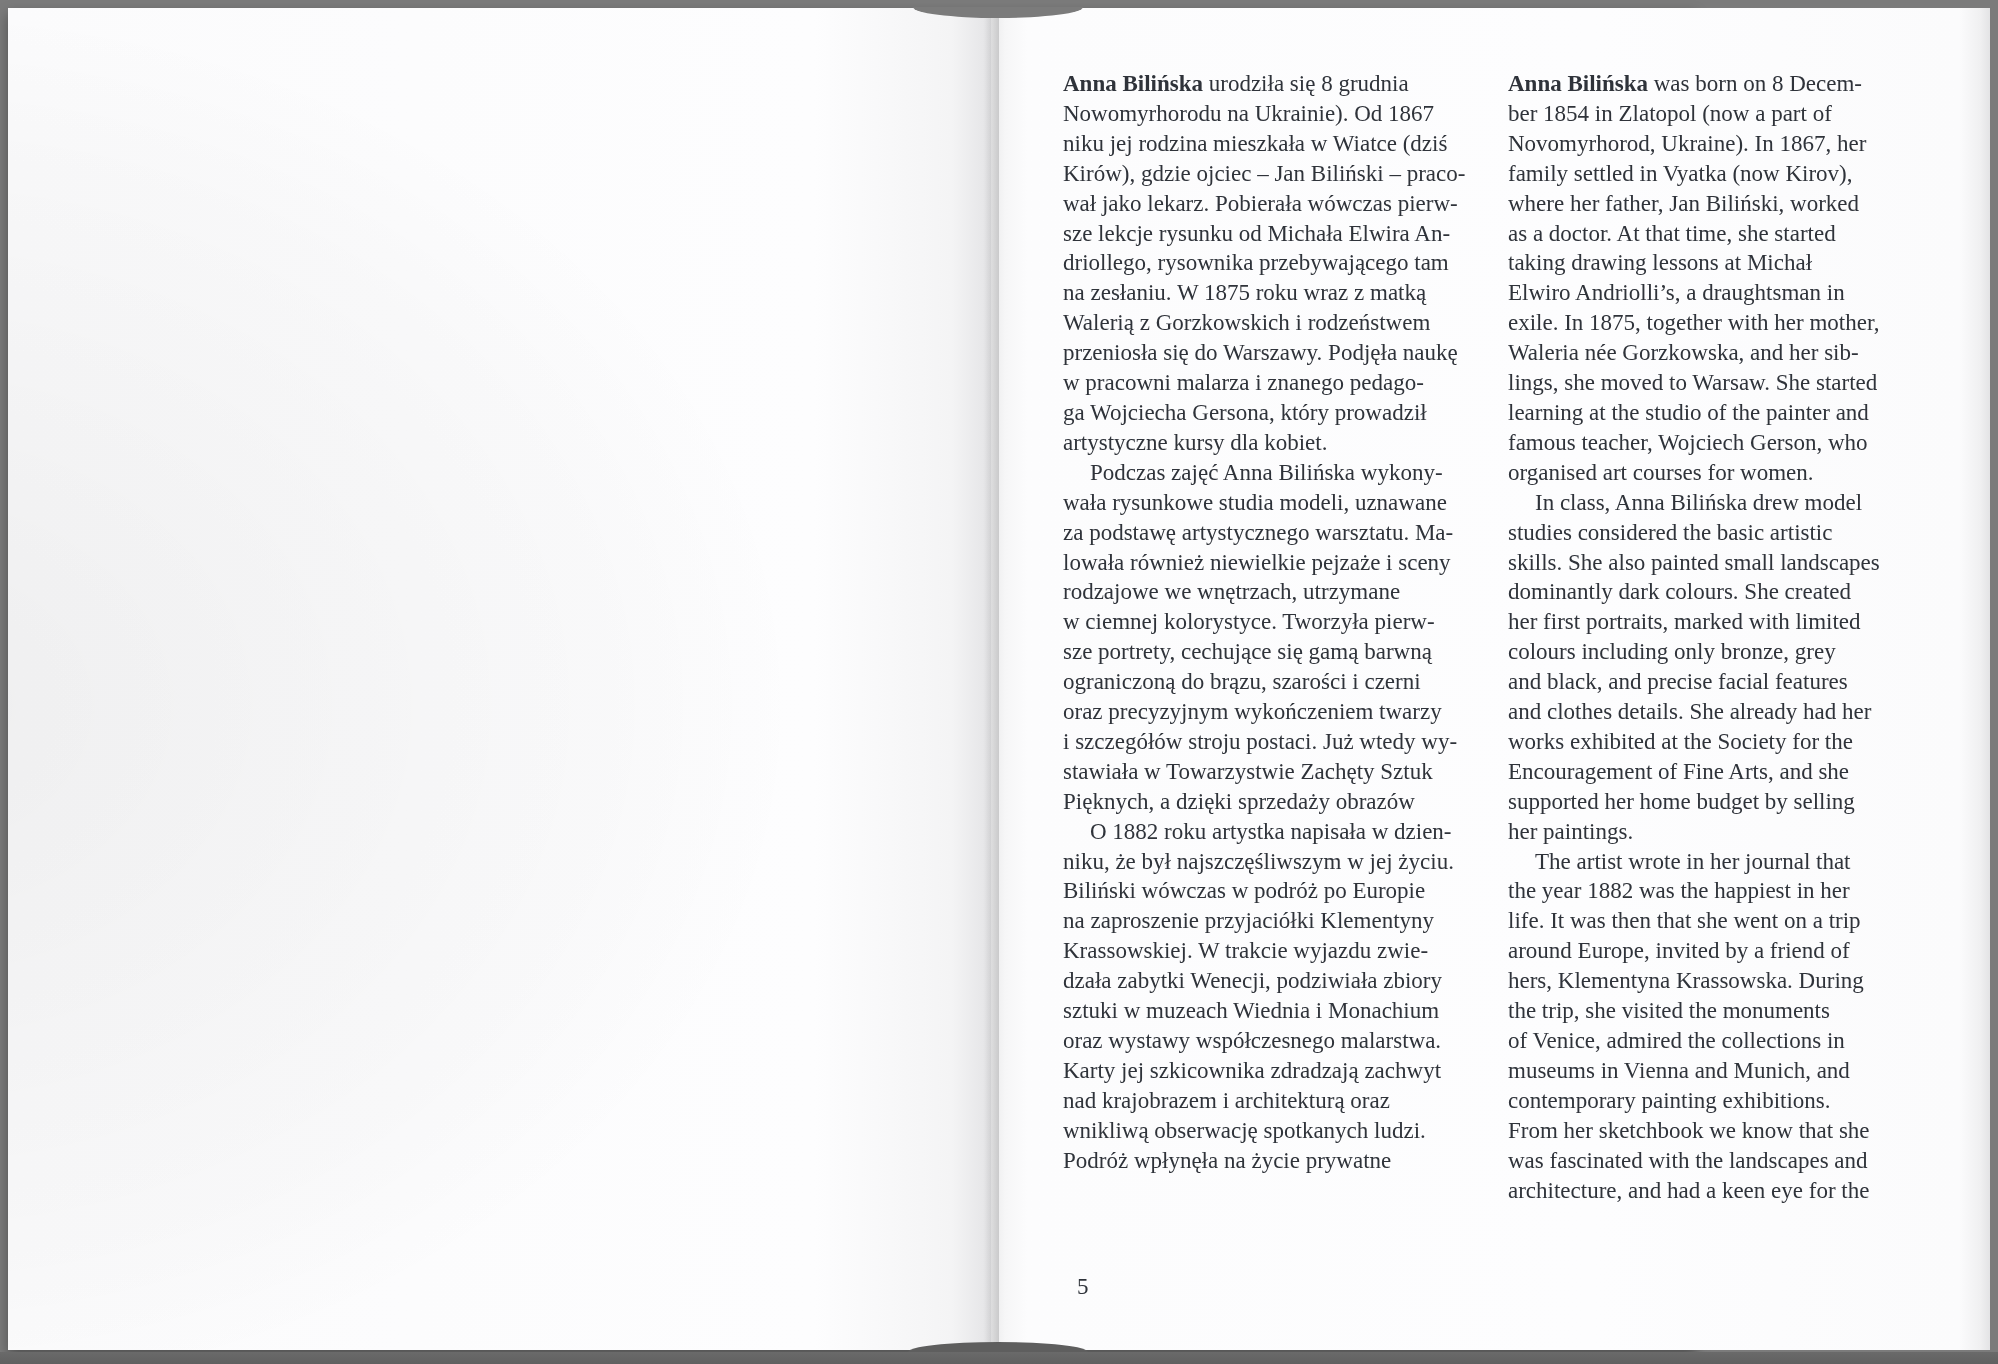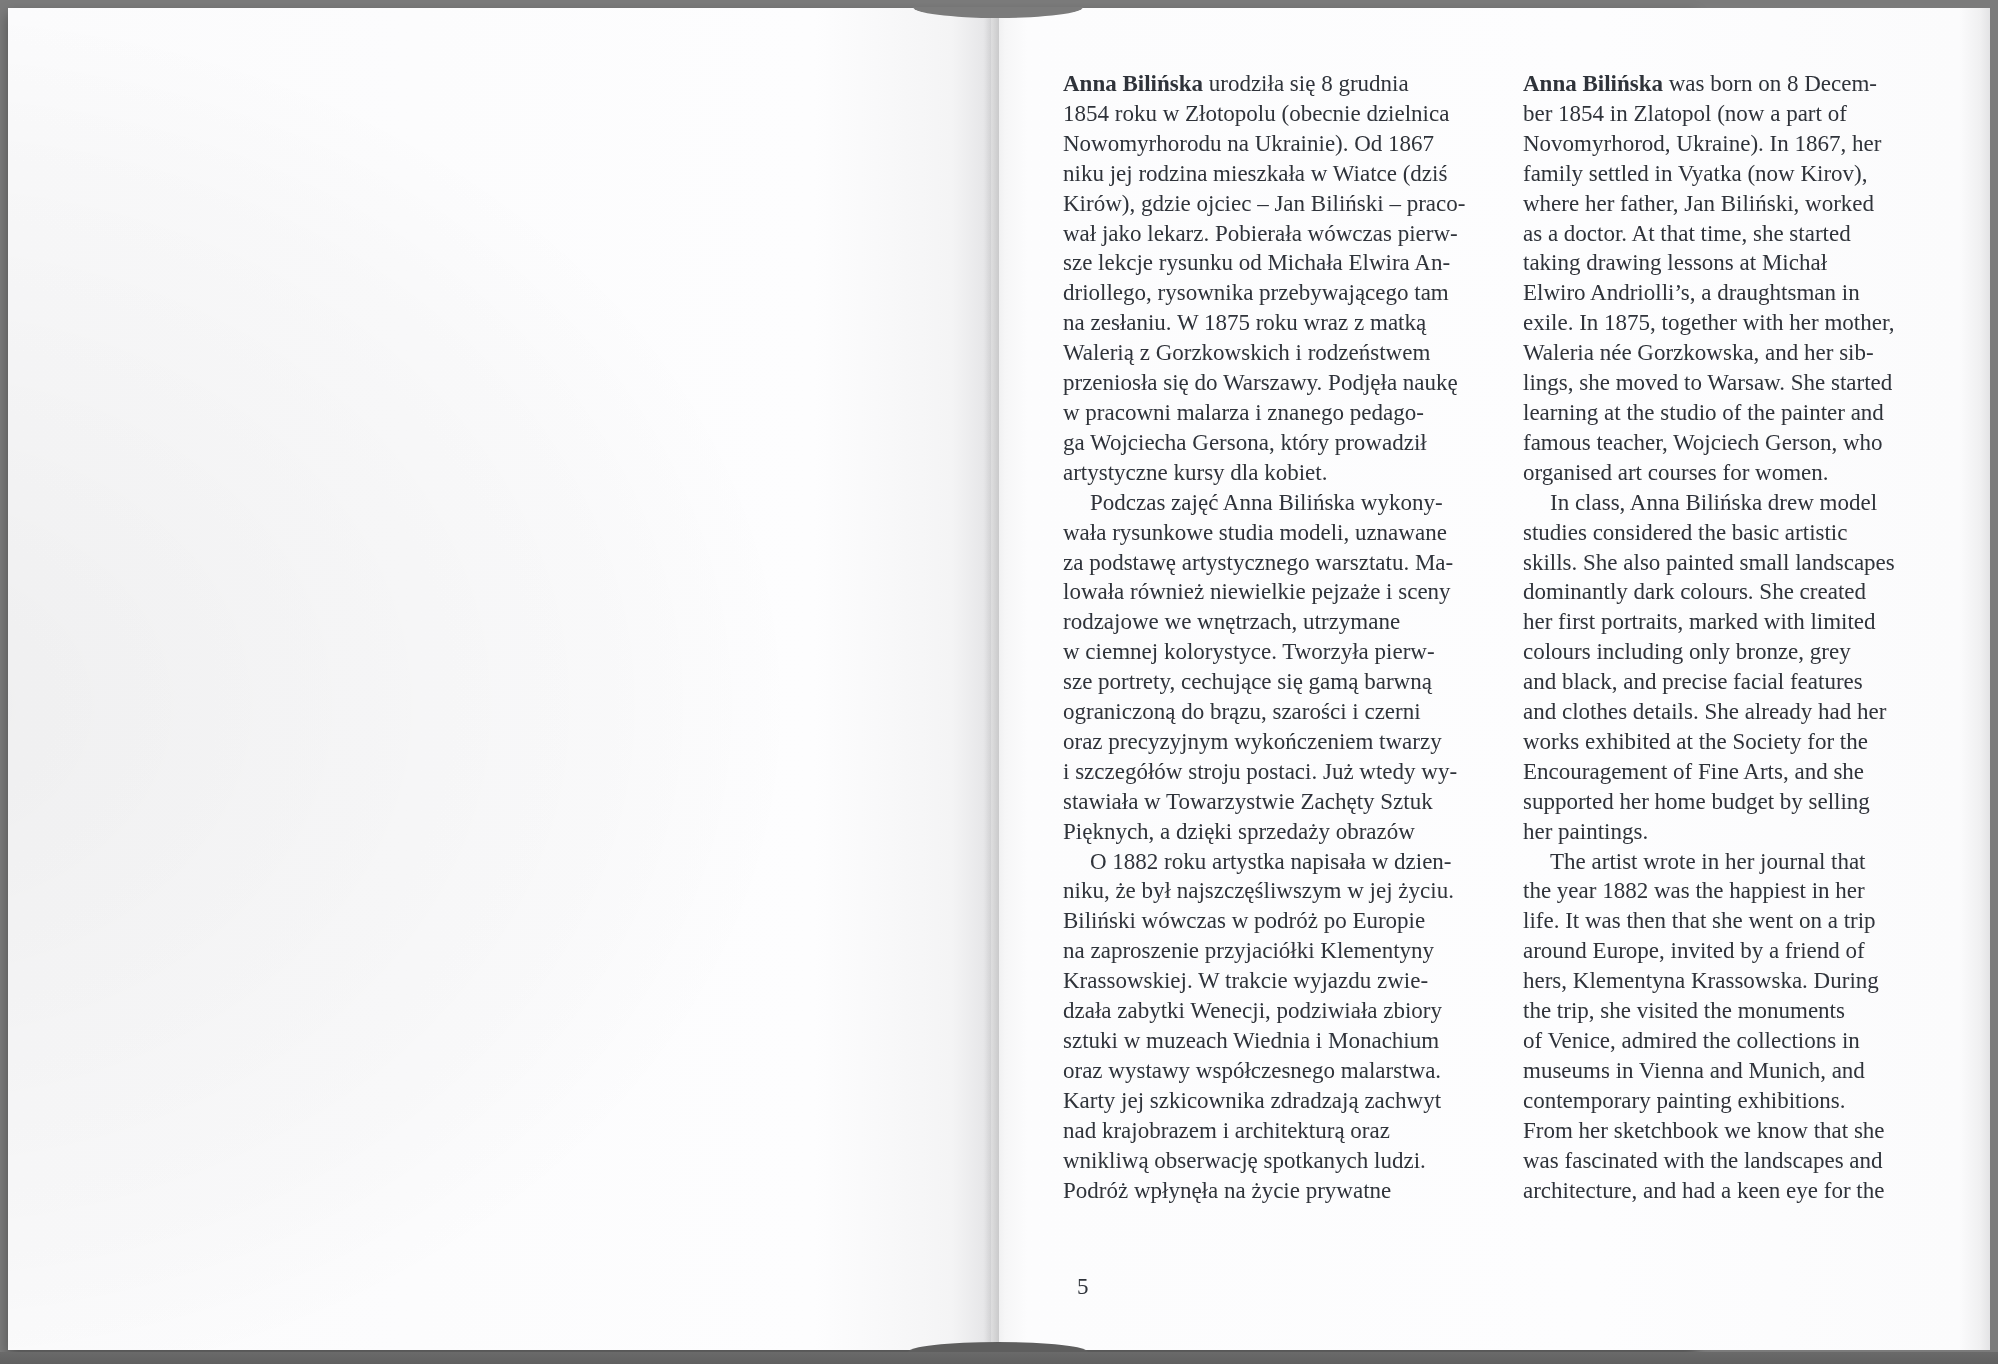--- a/index.html
+++ b/index.html
@@ -42,38 +42,37 @@
   }
   .bottom-shade{
     position:absolute;left:0;bottom:0;width:1998px;height:12px;
     background:linear-gradient(to bottom,#6a6a6a,#606060);
   }
   .column{
     position:absolute;top:61px;width:440px;
     font-size:23px;line-height:29.9px;color:#2f333a;
   }
   .column-pl{left:72px;}
-  .column-en{left:532px;}
+  .column-en{left:517px;}
   .line{white-space:nowrap;text-align:left;}
   .line.indent{text-indent:27px;}
   .line b{font-weight:bold;}
   .page-number{
     position:absolute;left:86px;top:1264px;
     font-size:23px;line-height:30px;color:#2f333a;
   }
 </style>
 </head>
 <body>
 
 <div class="book">
   <div class="page page-left"></div>
   <div class="page page-right">
     <div class="column column-pl">
         <div class="line"><b>Anna Bilińska</b> urodziła się 8 grudnia</div>
-        <div class="line">1854 roku w Złotopolu (obecnie dzielnica</div>
         <div class="line">Nowomyrhorodu na Ukrainie). Od 1867</div>
         <div class="line">niku jej rodzina mieszkała w Wiatce (dziś</div>
         <div class="line">Kirów), gdzie ojciec – Jan Biliński – praco-</div>
         <div class="line">wał jako lekarz. Pobierała wówczas pierw-</div>
         <div class="line">sze lekcje rysunku od Michała Elwira An-</div>
         <div class="line">driollego, rysownika przebywającego tam</div>
         <div class="line">na zesłaniu. W 1875 roku wraz z matką</div>
         <div class="line">Walerią z Gorzkowskich i rodzeństwem</div>
         <div class="line">przeniosła się do Warszawy. Podjęła naukę</div>
         <div class="line">w pracowni malarza i znanego pedago-</div>

